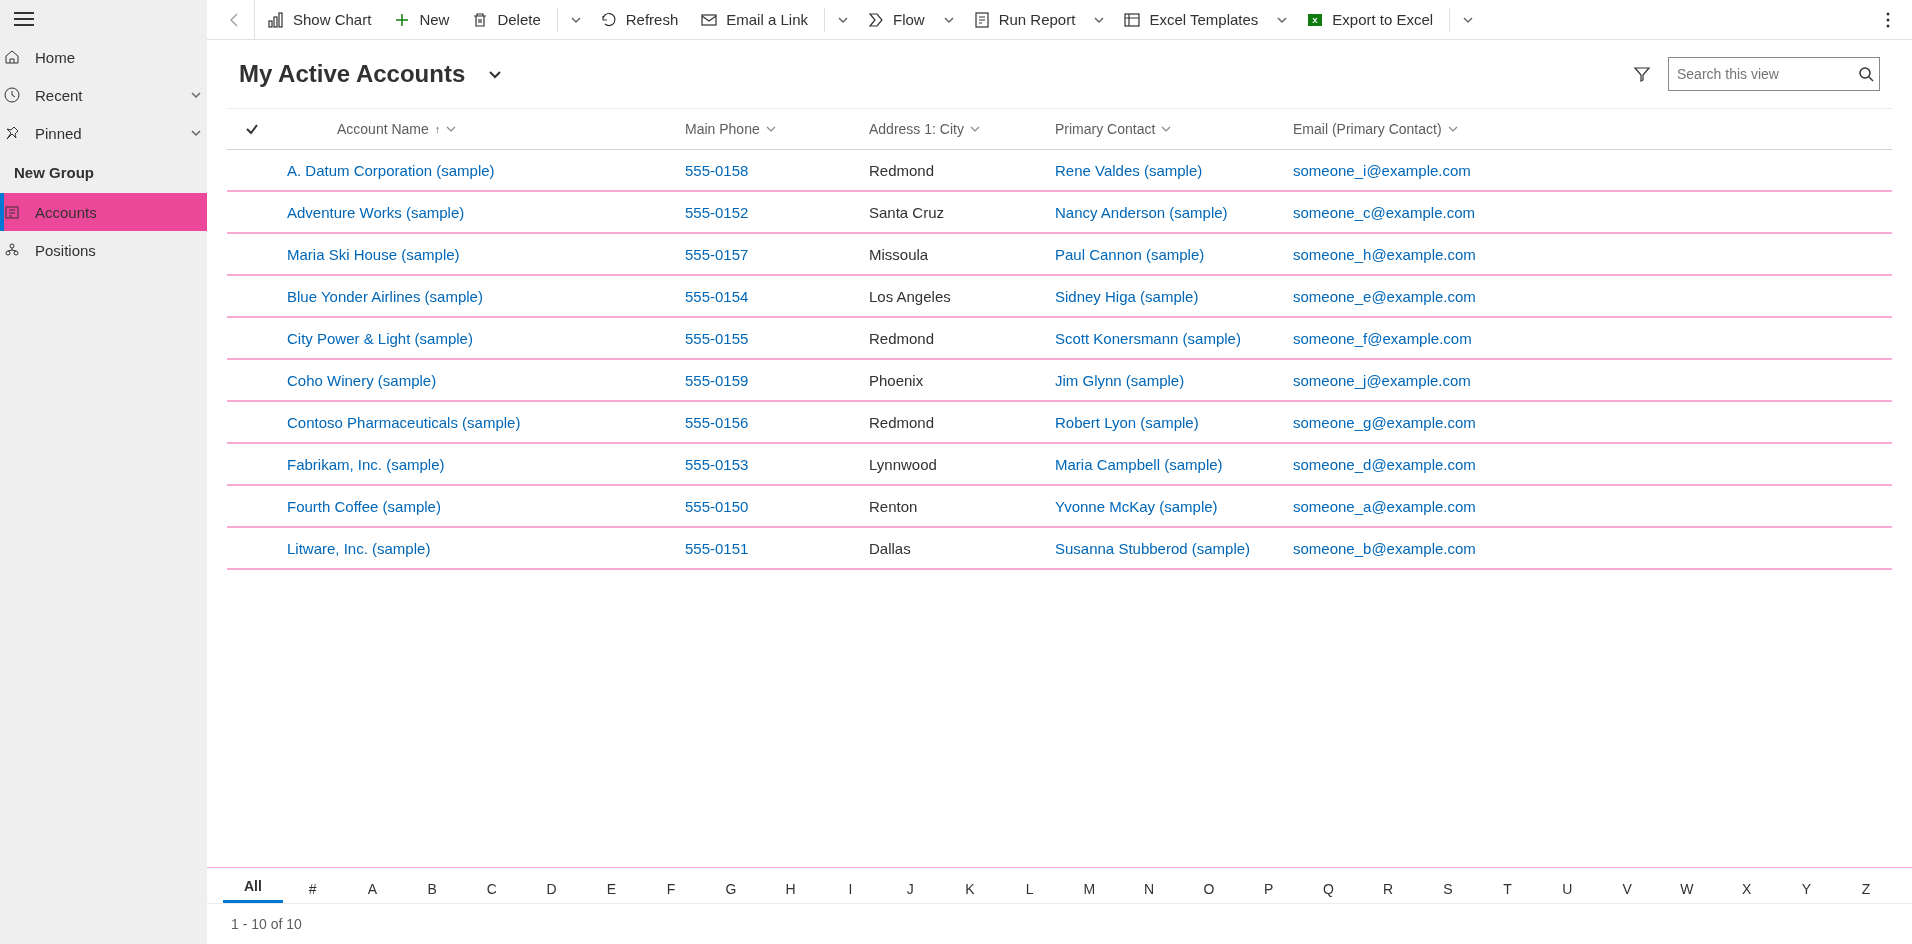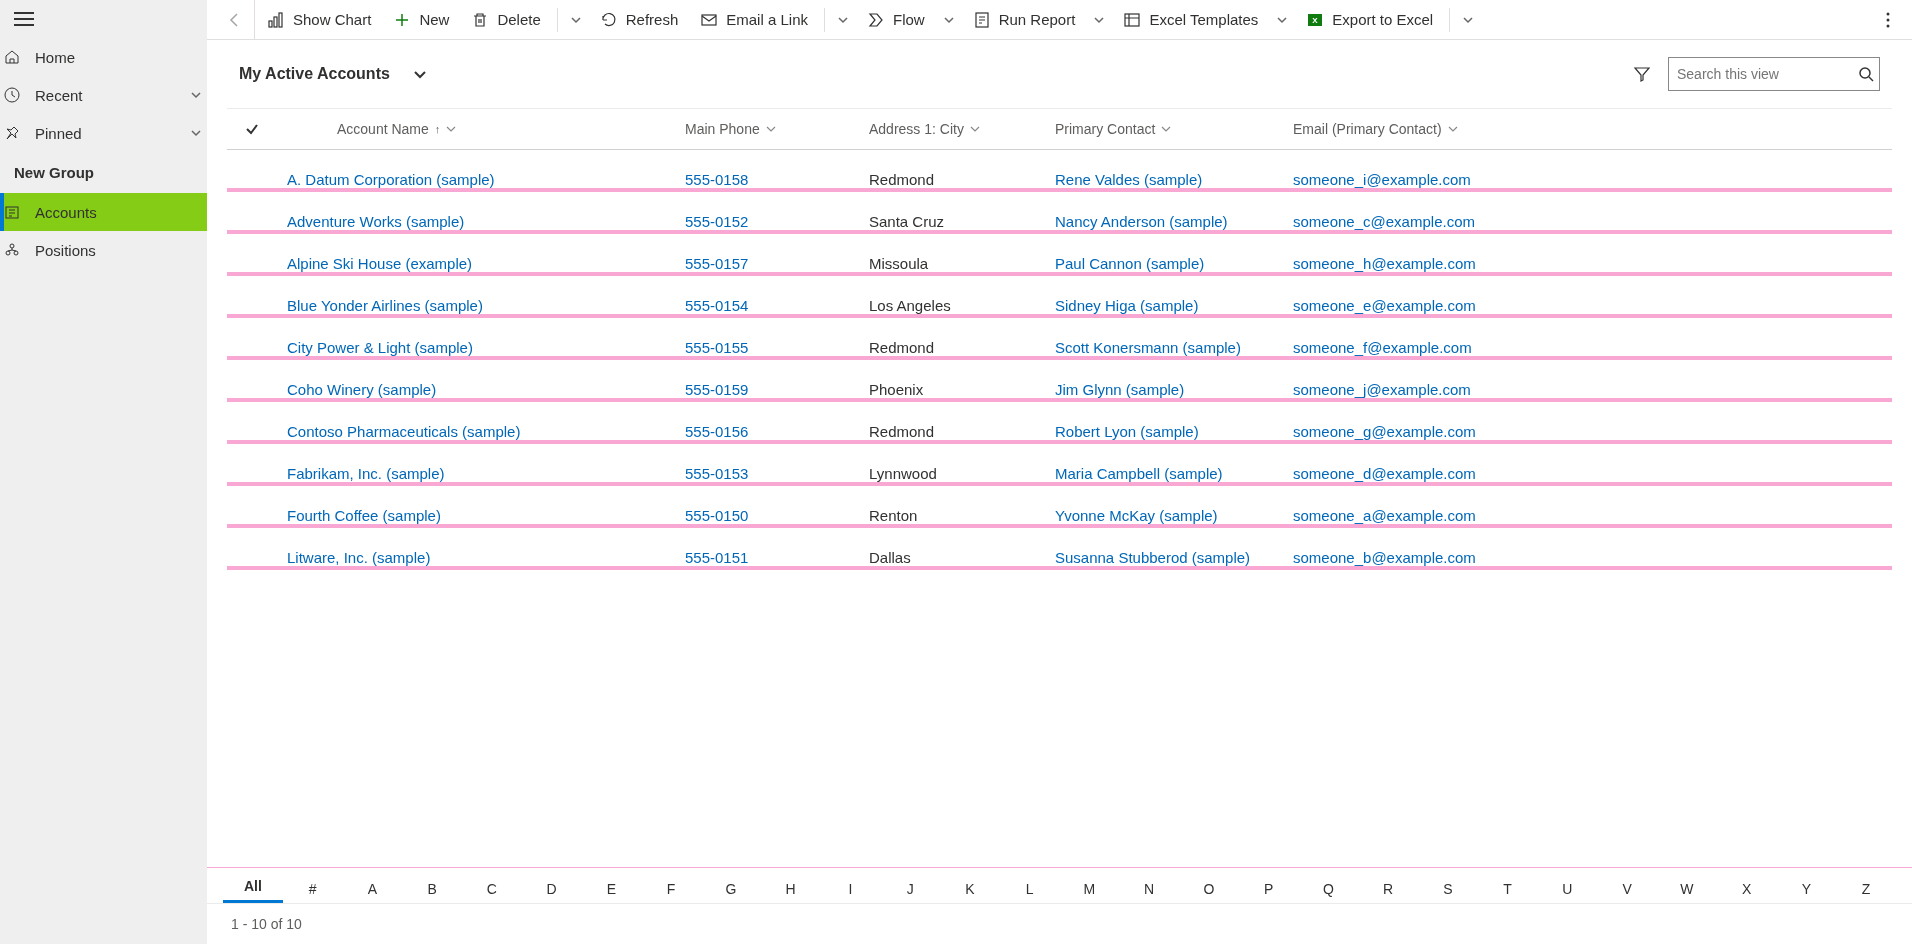--- a/index.html
+++ b/index.html
@@ -5,61 +5,61 @@
     * { box-sizing: border-box; margin: 0; padding: 0; }
     body { font-family: 'Segoe UI', Tahoma, sans-serif; font-size: 14px; color: #323130; background: #fff; overflow: hidden; }
     .app { display: flex; height: 944px; width: 1912px; }
     
     
     .sidebar { width: 207px; background: #efefef; display: flex; flex-direction: column; }
     .hamburger-wrap { padding: 12px 14px; }
     .hamburger { width: 20px; height: 14px; cursor: pointer; display: flex; flex-direction: column; justify-content: space-between; }
     .hamburger span { display: block; height: 2px; background: #333; }
     .nav-item { display: flex; align-items: center; padding: 10px 3px; cursor: pointer; position: relative; }
-    .nav-item.active { background: #84cc16; }
+    .nav-item.active { background: #ec4899; }
     .nav-item.active::before { content: ''; position: absolute; left: 0; top: 0; bottom: 0; width: 4px; background: #0078d4; }
     .nav-icon { width: 18px; height: 18px; margin-right: 14px; display: flex; align-items: center; justify-content: center; }
     .nav-label { flex: 1; font-size: 15px; }
     .nav-chevron { width: 14px; color: #666; }
     .group-header { padding: 12px 14px; font-weight: 600; font-size: 15px; }
     
     
     .main { flex: 1; display: flex; flex-direction: column; background: #fff; }
     
     
     .toolbar { display: flex; align-items: center; height: 40px; border-bottom: 1px solid #e1dfdd; padding: 0 8px; gap: 2px; }
     .back-btn { width: 40px; height: 40px; display: flex; align-items: center; justify-content: center; cursor: pointer; color: #a6a6a6; border-right: 1px solid #e1dfdd; }
     .tool-btn { display: flex; align-items: center; height: 40px; padding: 0 10px; cursor: pointer; gap: 8px; font-size: 15px; }
     .tool-btn .icon { display: flex; align-items: center; justify-content: center; width: 18px; height: 18px; }
     .tool-chevron { width: 24px; height: 40px; display: flex; align-items: center; justify-content: center; cursor: pointer; color: #666; }
     .divider { width: 1px; height: 24px; background: #e1dfdd; margin: 0 4px; }
     .overflow-btn { width: 32px; height: 40px; display: flex; align-items: center; justify-content: center; cursor: pointer; margin-left: auto; }
     
     
     .view-header { display: flex; align-items: center; padding: 16px 32px 16px 32px; }
-    .view-title { font-size: 16px; font-weight: 600; display: flex; align-items: center; gap: 22px; cursor: pointer; }
+    .view-title { font-size: 24px; font-weight: 600; display: flex; align-items: center; gap: 22px; cursor: pointer; }
     .view-header-right { margin-left: auto; display: flex; align-items: center; gap: 8px; }
     .filter-icon { width: 36px; height: 36px; display: flex; align-items: center; justify-content: center; cursor: pointer; }
     .search-box { display: flex; align-items: center; border: 1px solid #8a8886; height: 34px; width: 212px; padding: 0 8px; }
     .search-box input { border: none; outline: none; flex: 1; font-size: 14px; background: transparent; }
     .search-icon { width: 18px; cursor: pointer; }
     
     
     .table-container { flex: 1; overflow: auto; padding: 0 20px; }
     .table-header { display: flex; height: 42px; border-bottom: 1px solid #d2d0ce; border-top: 1px solid #edebe9; }
     .th { display: flex; align-items: center; gap: 6px; padding: 0 10px; font-size: 14px; color: #605e5c; cursor: pointer; }
     .th-check { width: 50px; display: flex; justify-content: center; }
     .col-account { width: 398px; padding-left: 60px; }
     .col-phone { width: 184px; }
     .col-city { width: 186px; }
     .col-contact { width: 238px; }
     .col-email { flex: 1; }
     .sort-arrow { font-size: 11px; }
     
-    .table-row { display: flex; align-items: flex-end; height: 42px; border-bottom: 4px solid #f9a8d4; cursor: pointer; }
+    .table-row { display: flex; align-items: center; height: 42px; border-bottom: 2px solid #f9a8d4; cursor: pointer; }
     .td { padding: 0 10px; font-size: 15px; overflow: hidden; text-overflow: ellipsis; white-space: nowrap; }
     .td-check { width: 50px; }
     .td .link { color: #0067b8; cursor: pointer; }
     
     
     .alpha-bar { display: flex; align-items: flex-end; padding: 0 16px; height: 36px; border-top: 1px solid #f9a8d4; }
     .alpha-item { flex: 1; text-align: center; cursor: pointer; font-size: 14px; color: #323130; padding: 6px 0; }
     .alpha-item.active { border-bottom: 3px solid #0078d4; font-weight: 600; }
     
     
@@ -358,21 +358,21 @@
           <div class="table-row">
     <div class="td td-check"></div>
     <div class="td col-account"><span class="link">Adventure Works (sample)</span></div>
     <div class="td col-phone"><span class="link">555-0152</span></div>
     <div class="td col-city">Santa Cruz</div>
     <div class="td col-contact"><span class="link">Nancy Anderson (sample)</span></div>
     <div class="td col-email"><span class="link">someone_c@example.com</span></div>
   </div>
           <div class="table-row">
     <div class="td td-check"></div>
-    <div class="td col-account"><span class="link">Alpine Ski House (example)</span></div>
+    <div class="td col-account"><span class="link">Maria Ski House (sample)</span></div>
     <div class="td col-phone"><span class="link">555-0157</span></div>
     <div class="td col-city">Missoula</div>
     <div class="td col-contact"><span class="link">Paul Cannon (sample)</span></div>
     <div class="td col-email"><span class="link">someone_h@example.com</span></div>
   </div>
           <div class="table-row">
     <div class="td td-check"></div>
     <div class="td col-account"><span class="link">Blue Yonder Airlines (sample)</span></div>
     <div class="td col-phone"><span class="link">555-0154</span></div>
     <div class="td col-city">Los Angeles</div>

